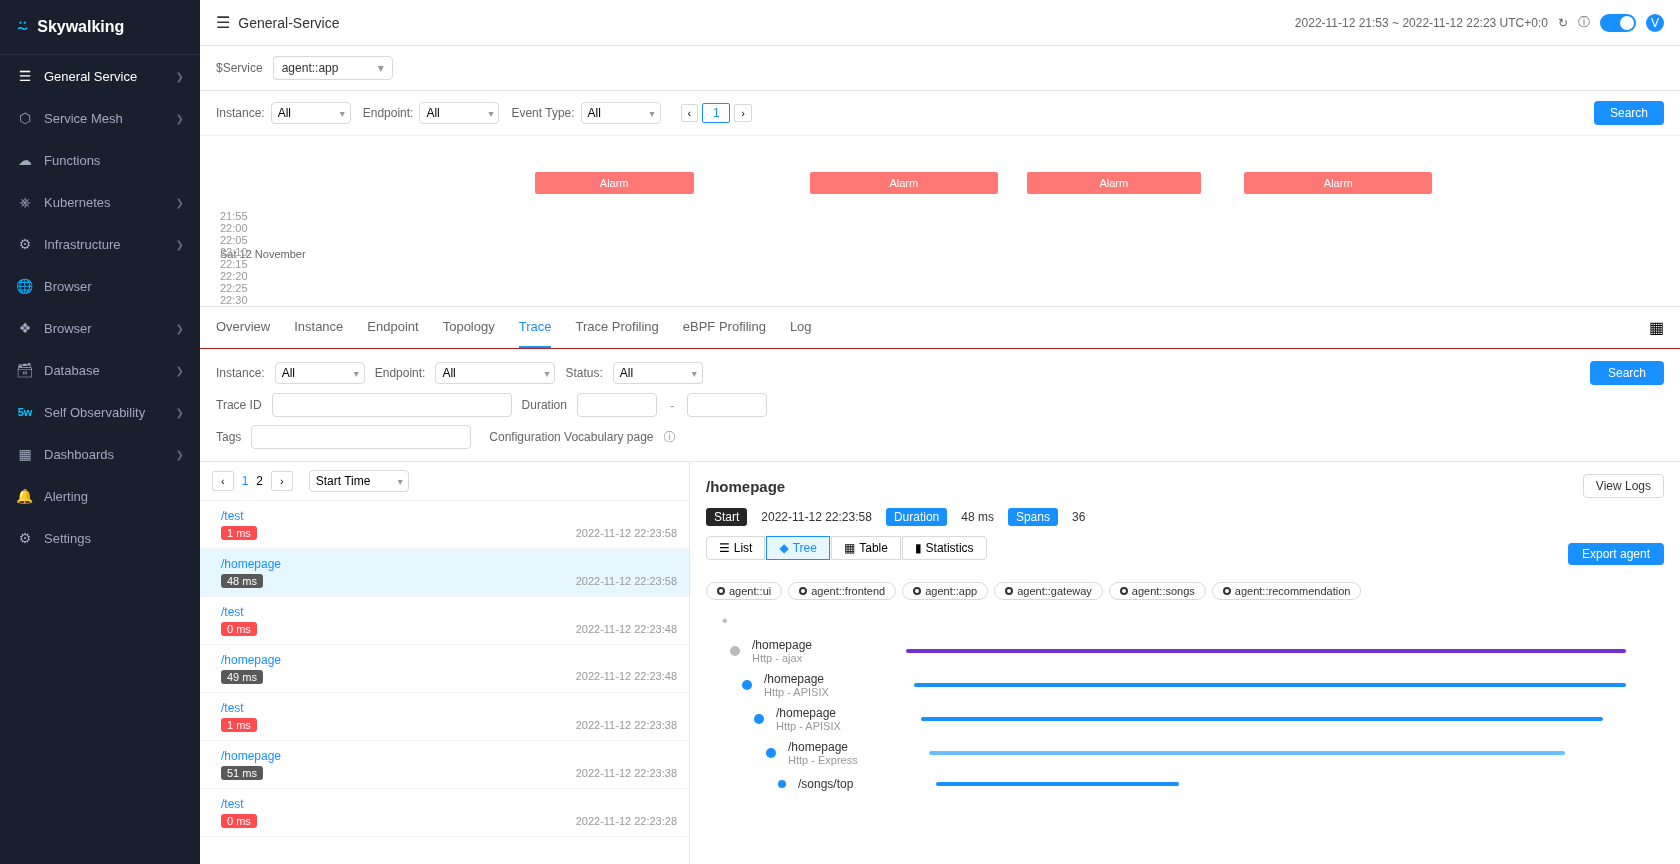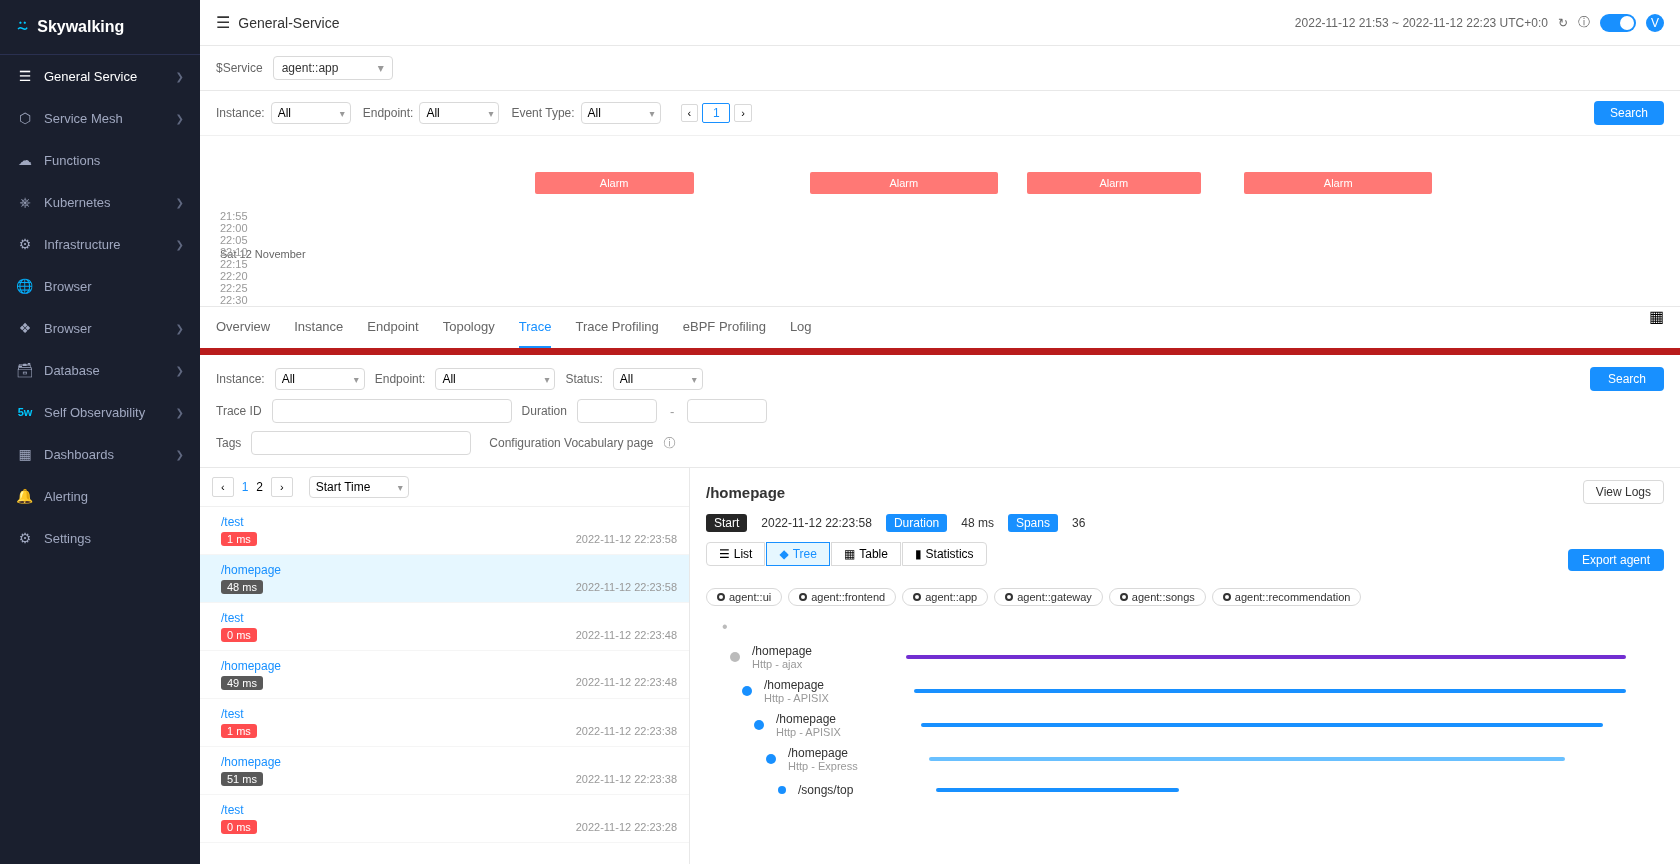--- a/index.html
+++ b/index.html
@@ -44,21 +44,21 @@
     .page-num { width: 28px; text-align: center; border: 1px solid #1890ff; color: #1890ff; border-radius: 2px; padding: 2px; font-size: 12px; }
     .btn-search { background: #1890ff; color: #fff; border: none; border-radius: 4px; padding: 5px 16px; cursor: pointer; font-size: 12px; margin-left: auto; }
 
     .chart-area { padding: 8px 16px; height: 170px; position: relative; overflow: hidden; }
     .chart-canvas { width: 100%; height: 110px; position: relative; display: flex; }
     .alarm-bar { background: #ff7875; border-radius: 2px; height: 22px; position: absolute; top: 28px; display: flex; align-items: center; justify-content: center; color: #fff; font-size: 11px; font-weight: 500; }
     .chart-timeline { position: absolute; bottom: 0; left: 0; right: 0; display: flex; justify-content: space-between; padding: 0 20px; font-size: 11px; color: #999; flex-direction: column; }
     .chart-date { font-size: 11px; color: #666; margin-top: 4px; padding-left: 4px; }
 
     
-    .nav-tabs { background: #fff; padding: 0 16px; display: flex; gap: 24px; border-bottom: 7px solid #b91c1c; }
+    .nav-tabs { background: #fff; padding: 0 16px; display: flex; align-items: center; gap: 24px; border-bottom: 1px solid #b91c1c; }
     .nav-tab { padding: 12px 0; font-size: 13px; color: #666; cursor: pointer; border-bottom: 2px solid transparent; }
     .nav-tab.active { color: #1890ff; border-bottom-color: #1890ff; }
 
     
     .trace-section { background: #fff; padding: 12px 16px; border-bottom: 1px solid #e8e8e8; }
     .trace-filter-row { display: flex; align-items: center; gap: 10px; width: 100%; }
     .trace-input { border: 1px solid #d9d9d9; border-radius: 4px; padding: 4px 8px; font-size: 12px; background: #fff; }
     .trace-label { font-size: 12px; color: #666; white-space: nowrap; }
     .btn-blue { background: #1890ff; color: #fff; border: none; border-radius: 4px; padding: 5px 18px; cursor: pointer; font-size: 12px; }
     .dash { padding: 0 3px; color: #999; }

